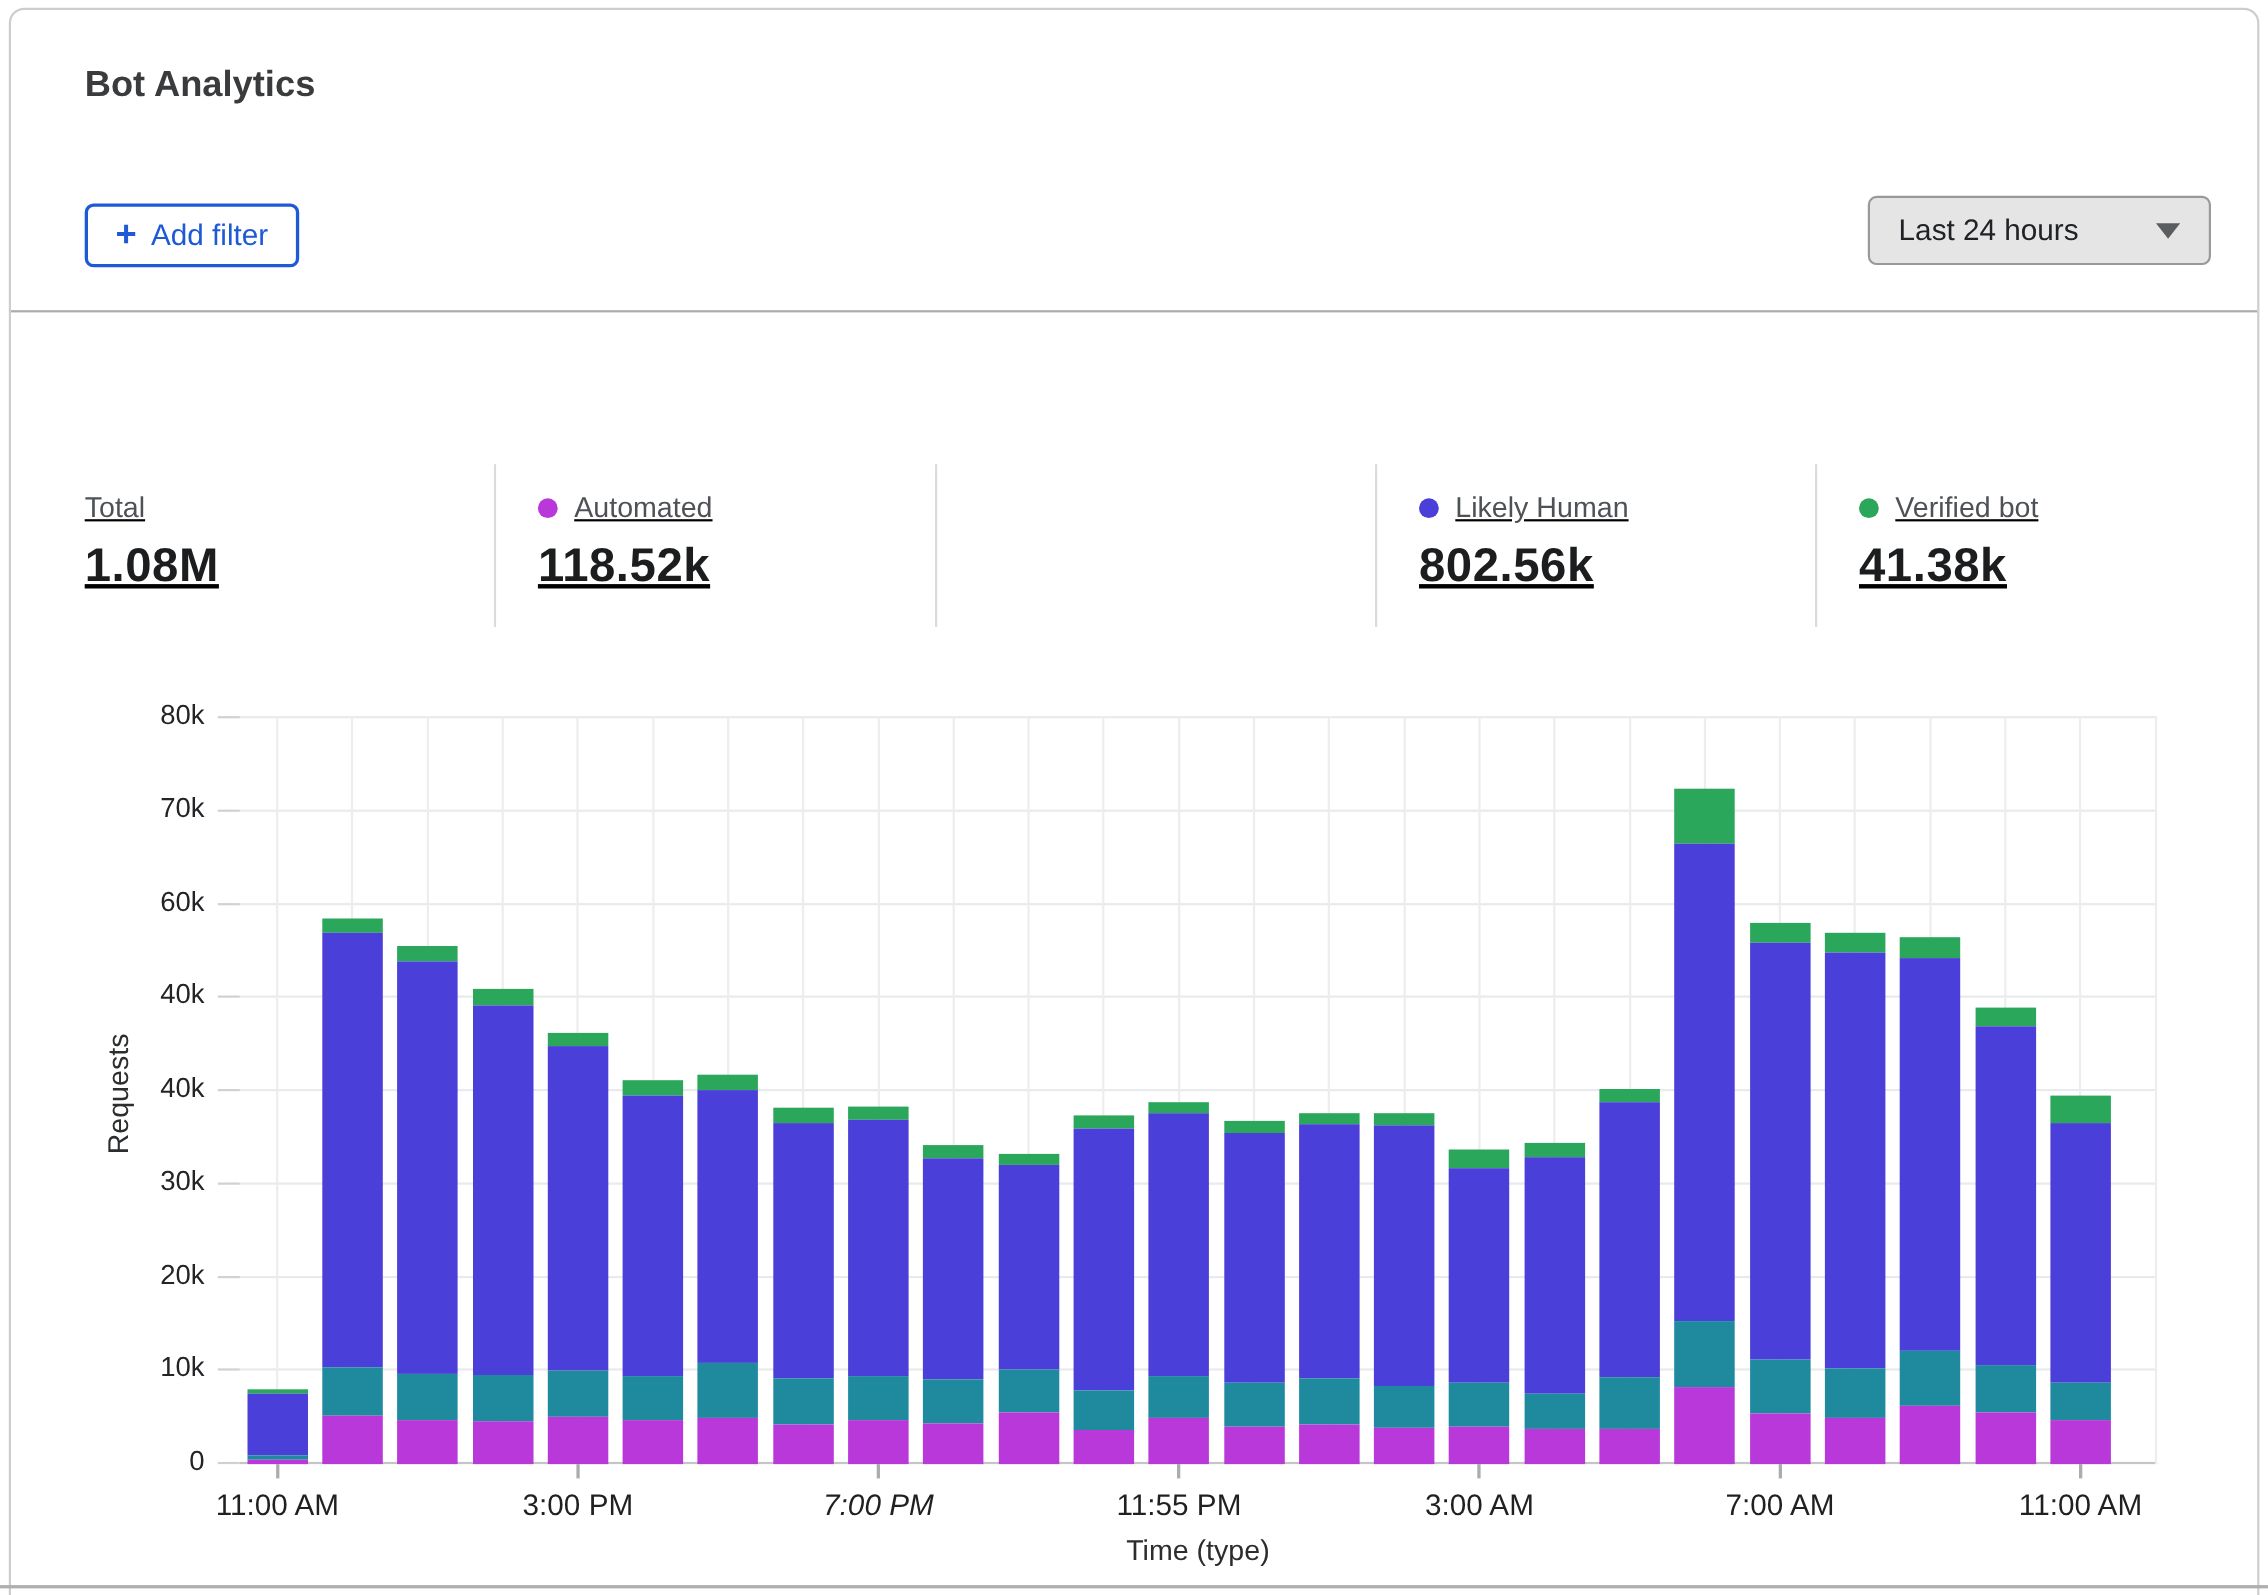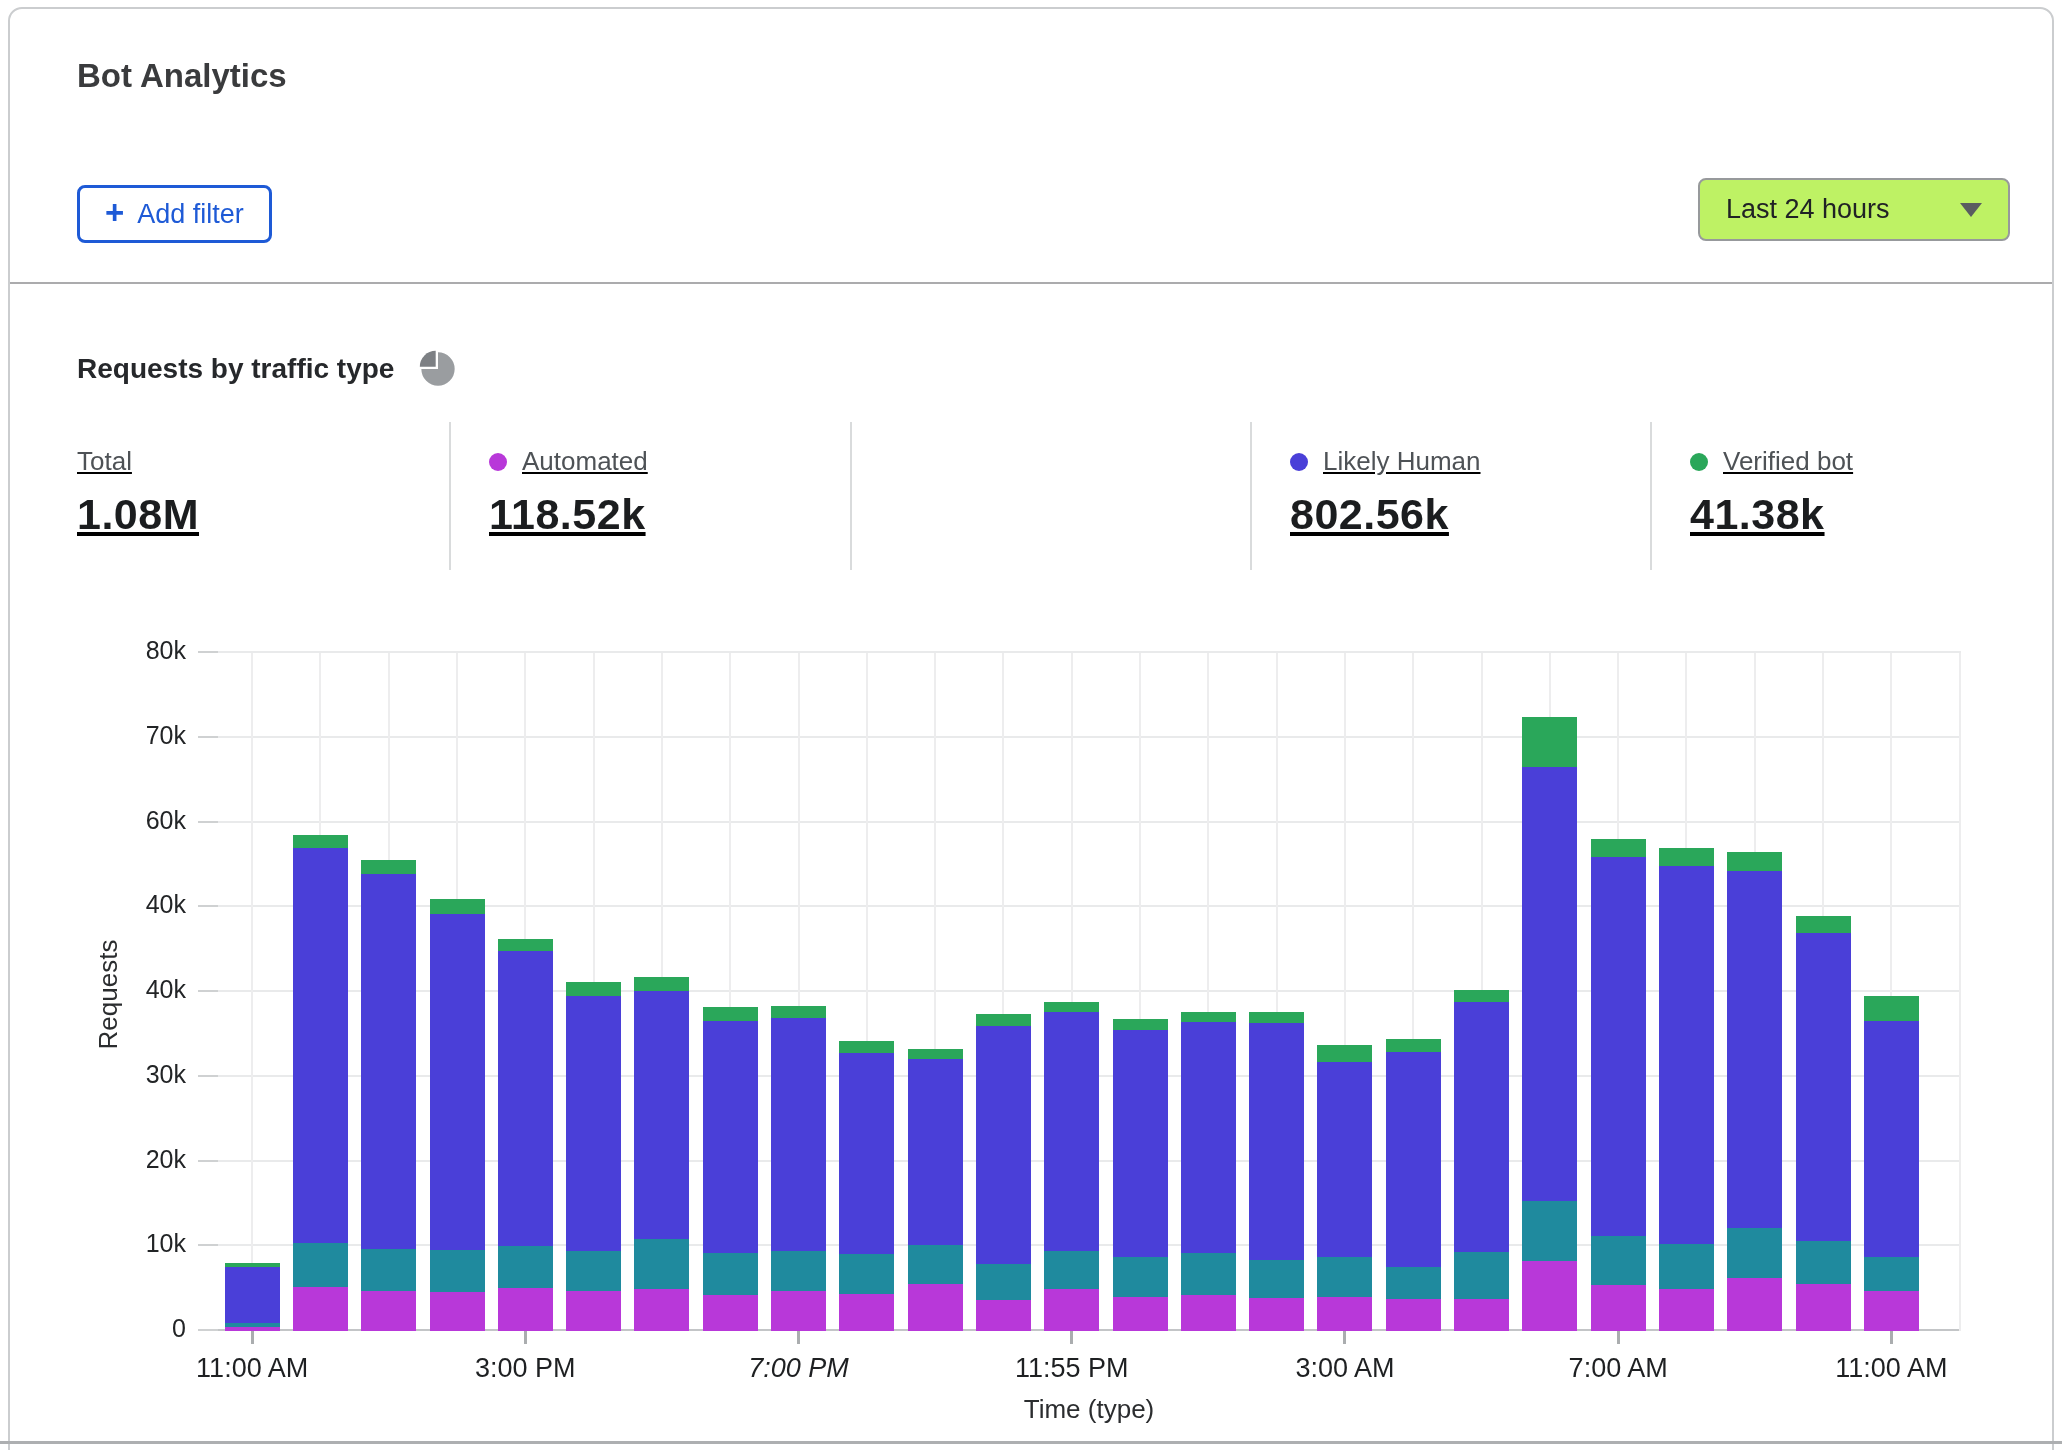--- a/index.html
+++ b/index.html
@@ -16,21 +16,21 @@
   .hlink { display:flex; align-items:center; gap:13px; color:#1e5ad6; font-size:28px; cursor:pointer; text-decoration:none; }
   .hlink svg { width:31px; height:31px; fill:#1e5ad6; flex:0 0 auto; }
 
   .add-filter-btn { position:absolute; left:67px; top:176px; height:58px; padding:0 25px;
                     display:flex; align-items:center; gap:13px; background:#fff;
                     border:3px solid #1e5ad6; border-radius:8px; color:#1e5ad6;
                     font-size:27px; font-family:inherit; cursor:pointer; }
   .add-filter-btn .plus { font-size:33px; font-weight:600; line-height:1; margin-top:-3px; }
 
   .range-select { position:absolute; right:42px; top:169px; width:312px; height:63px;
-                  border:2px solid #97999c; border-radius:8px; background:#bef264;
+                  border:2px solid #97999c; border-radius:8px; background:#e5e5e5;
                   display:flex; align-items:center; justify-content:space-between;
                   padding:0 26px; font-size:27px; color:#202225; cursor:pointer; }
   .caret { width:0; height:0; border-left:11px solid transparent; border-right:11px solid transparent;
            border-top:14px solid #5a5d60; }
 
   .header-divider { position:absolute; left:0; right:0; top:273px; height:2px; background:#ababad; }
 
   
   .section-title-row { position:absolute; left:67px; top:340px; display:flex; align-items:center; gap:24px; }
   .section-title { font-size:28px; font-weight:700; color:#26282b; }
@@ -76,27 +76,20 @@
     <span>Add filter</span>
   </button>
 
   <div class="range-select">
     <span>Last 24 hours</span>
     <span class="caret"></span>
   </div>
 
   <div class="header-divider"></div>
 
-  <div class="section-title-row">
-    <h2 class="section-title">Requests by traffic type</h2>
-    <svg class="pie-icon" viewBox="0 0 24 24">
-      <path d="M12 12 L12 2 A10 10 0 1 1 2 12 Z" fill="#9a9da0"></path>
-      <path d="M10.6 10.6 L10.6 1.1 A9.5 9.5 0 0 0 1.1 10.6 Z" fill="#7d8084"></path>
-    </svg>
-  </div>
 
   <div class="stat" style="left:67px">
     <div class="stat-label">
       <span>Total</span>
     </div>
     <div class="stat-value">1.08M</div>
   </div>
   <div class="stat" style="left:479px">
     <div class="stat-label">
       <span class="dot" style="background: rgb(184, 56, 217);"></span>

